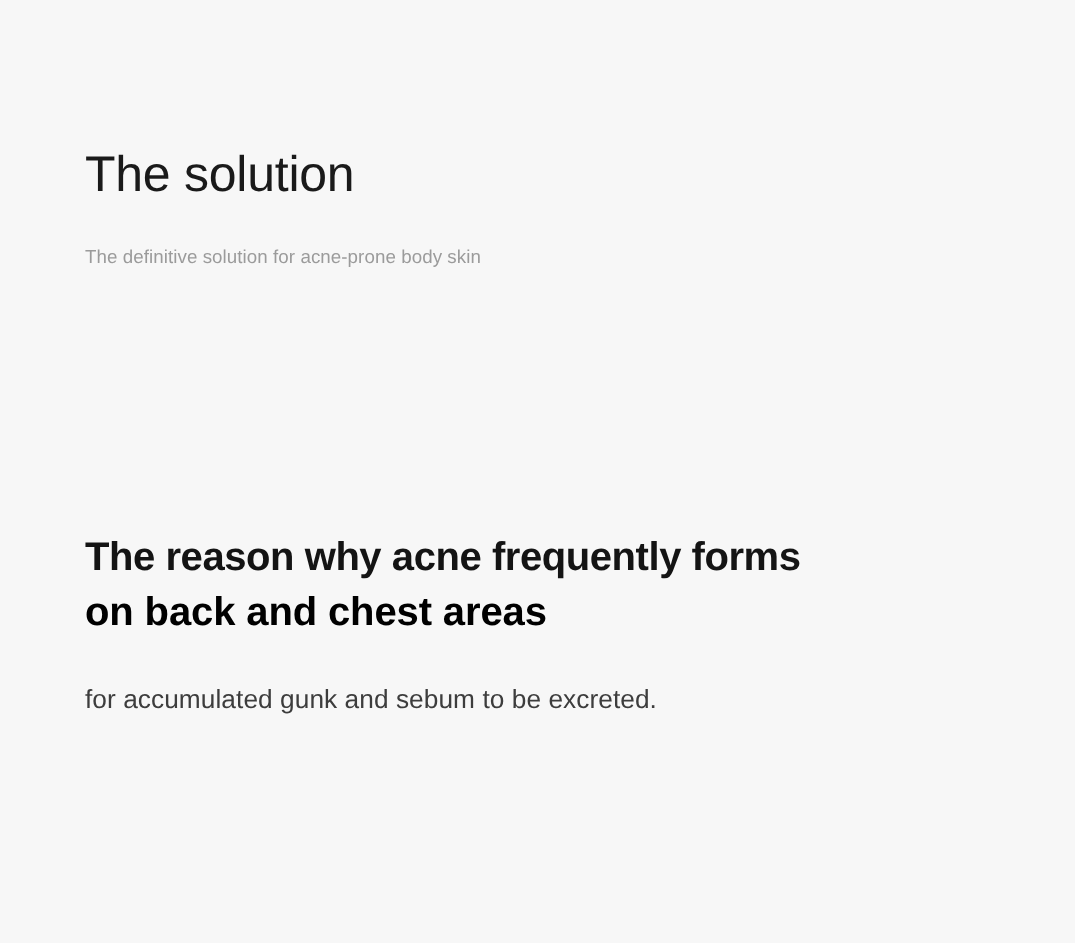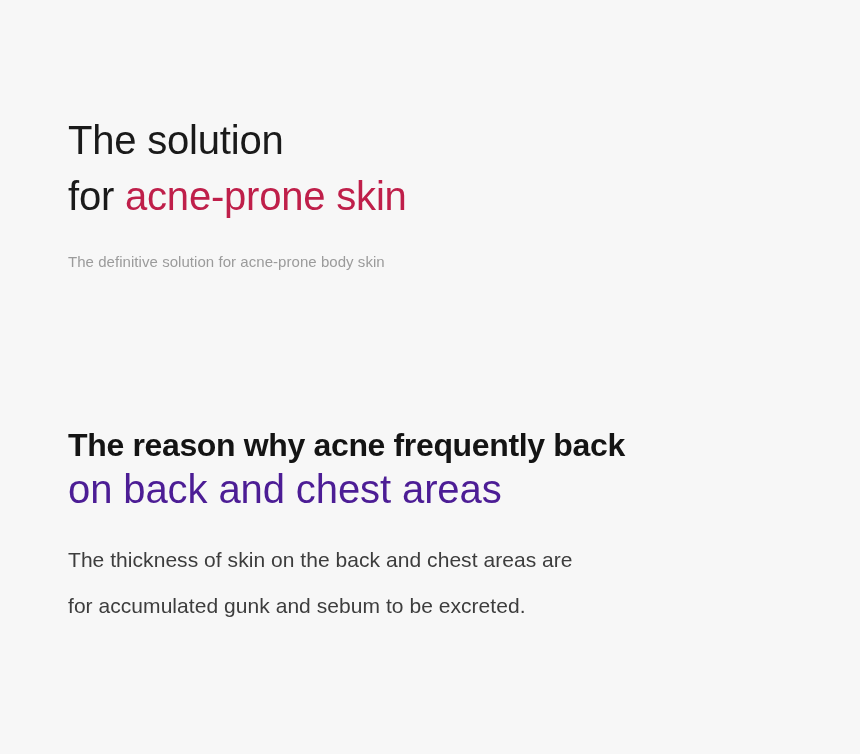--- a/index.html
+++ b/index.html
@@ -67,24 +67,24 @@
   .reason-heading-strong {
     font-size: 32px;
     font-weight: 700;
     line-height: 44px;
     color: #141414;
     letter-spacing: -0.35px;
     white-space: nowrap;
   }
 
   .reason-heading-light {
-    font-size: 40px;
-    font-weight: 400;
+    font-size: 32px;
+    font-weight: 700;
     line-height: 44px;
-    color: #4c1d95;
+    color: #000000;
     letter-spacing: -0.1px;
     white-space: nowrap;
   }
 
   .reason-body {
     margin-top: 26px;
   }
 
   .reason-body-line {
     font-size: 21px;
@@ -95,26 +95,24 @@
     white-space: nowrap;
   }
 </style>
 </head>
 <body>
 
 <div class="page">
 
   <section class="hero">
     <div class="hero-line">The solution</div>
-    <div class="hero-line"><span>for </span><span class="hero-accent">acne-prone skin</span></div>
     <div class="hero-sub">The definitive solution for acne-prone body skin</div>
   </section>
 
   <section class="reason">
-    <h2 class="reason-heading-strong" style="margin:0;">The reason why acne frequently back</h2>
+    <h2 class="reason-heading-strong" style="margin:0;">The reason why acne frequently forms</h2>
     <div class="reason-heading-light">on back and chest areas</div>
     <div class="reason-body">
-      <div class="reason-body-line">The thickness of skin on the back and chest areas are</div>
       <div class="reason-body-line">for accumulated gunk and sebum to be excreted.</div>
     </div>
   </section>
 
 </div>
 
 </body></html>

